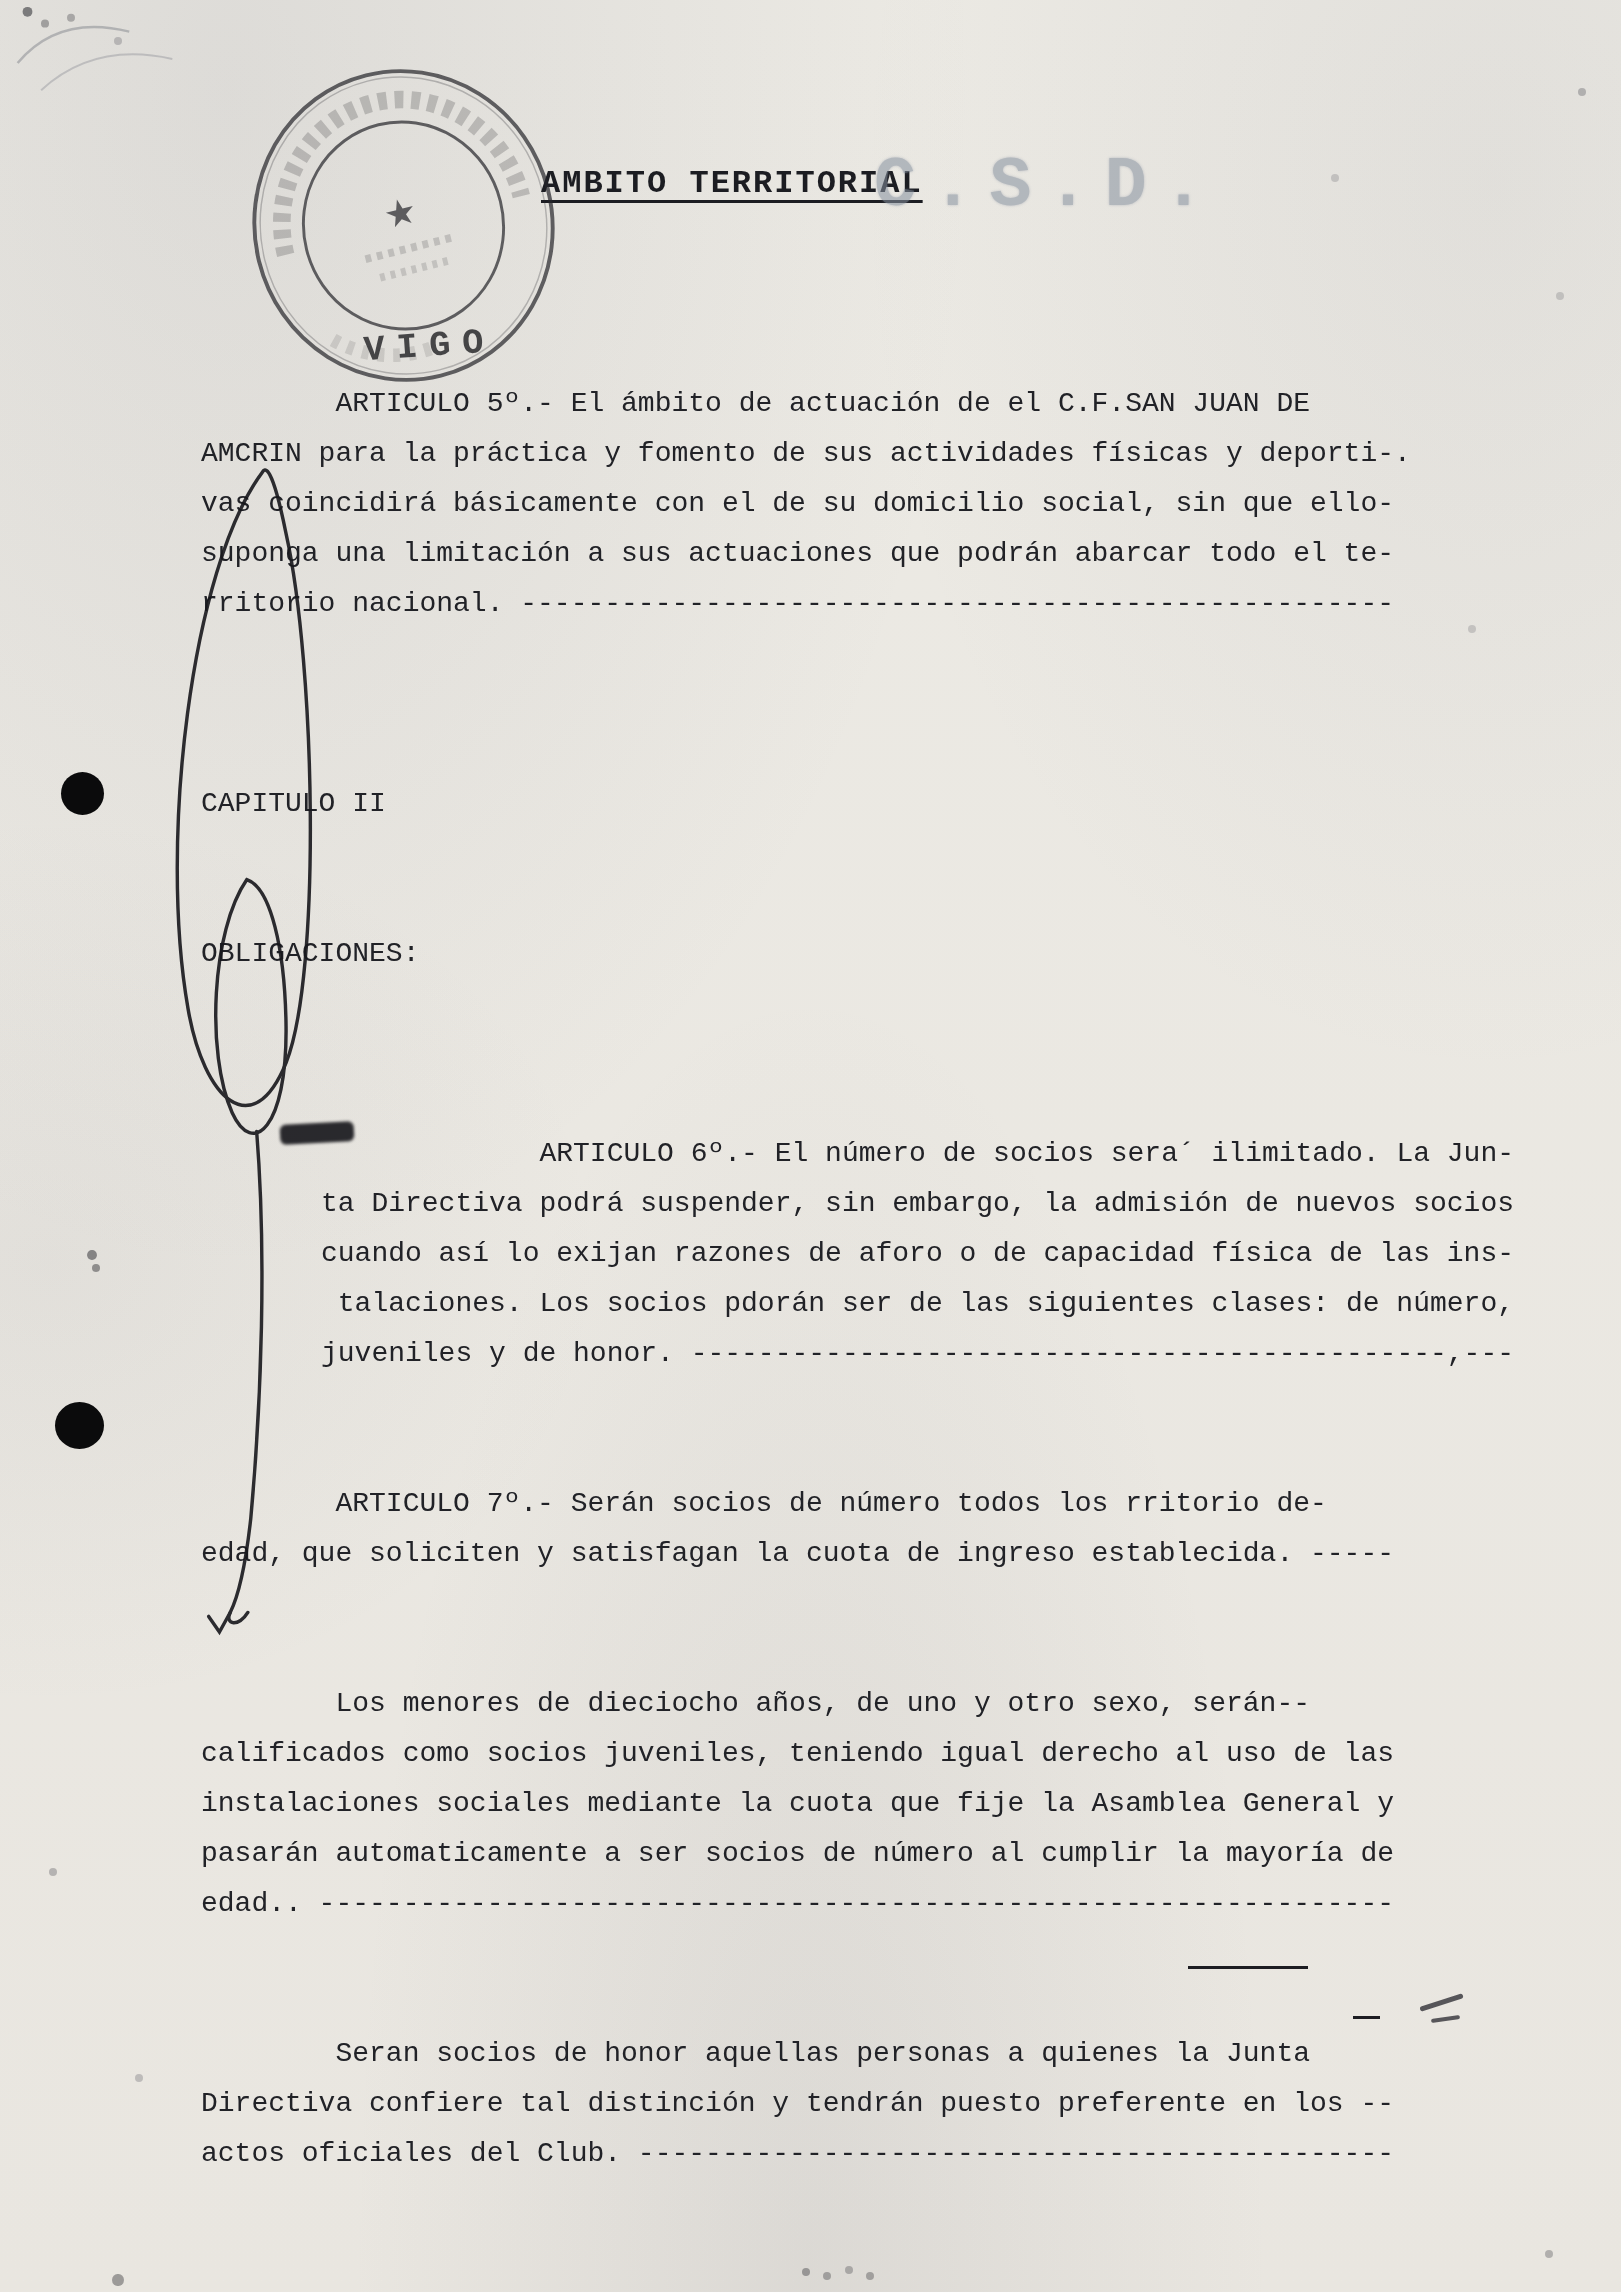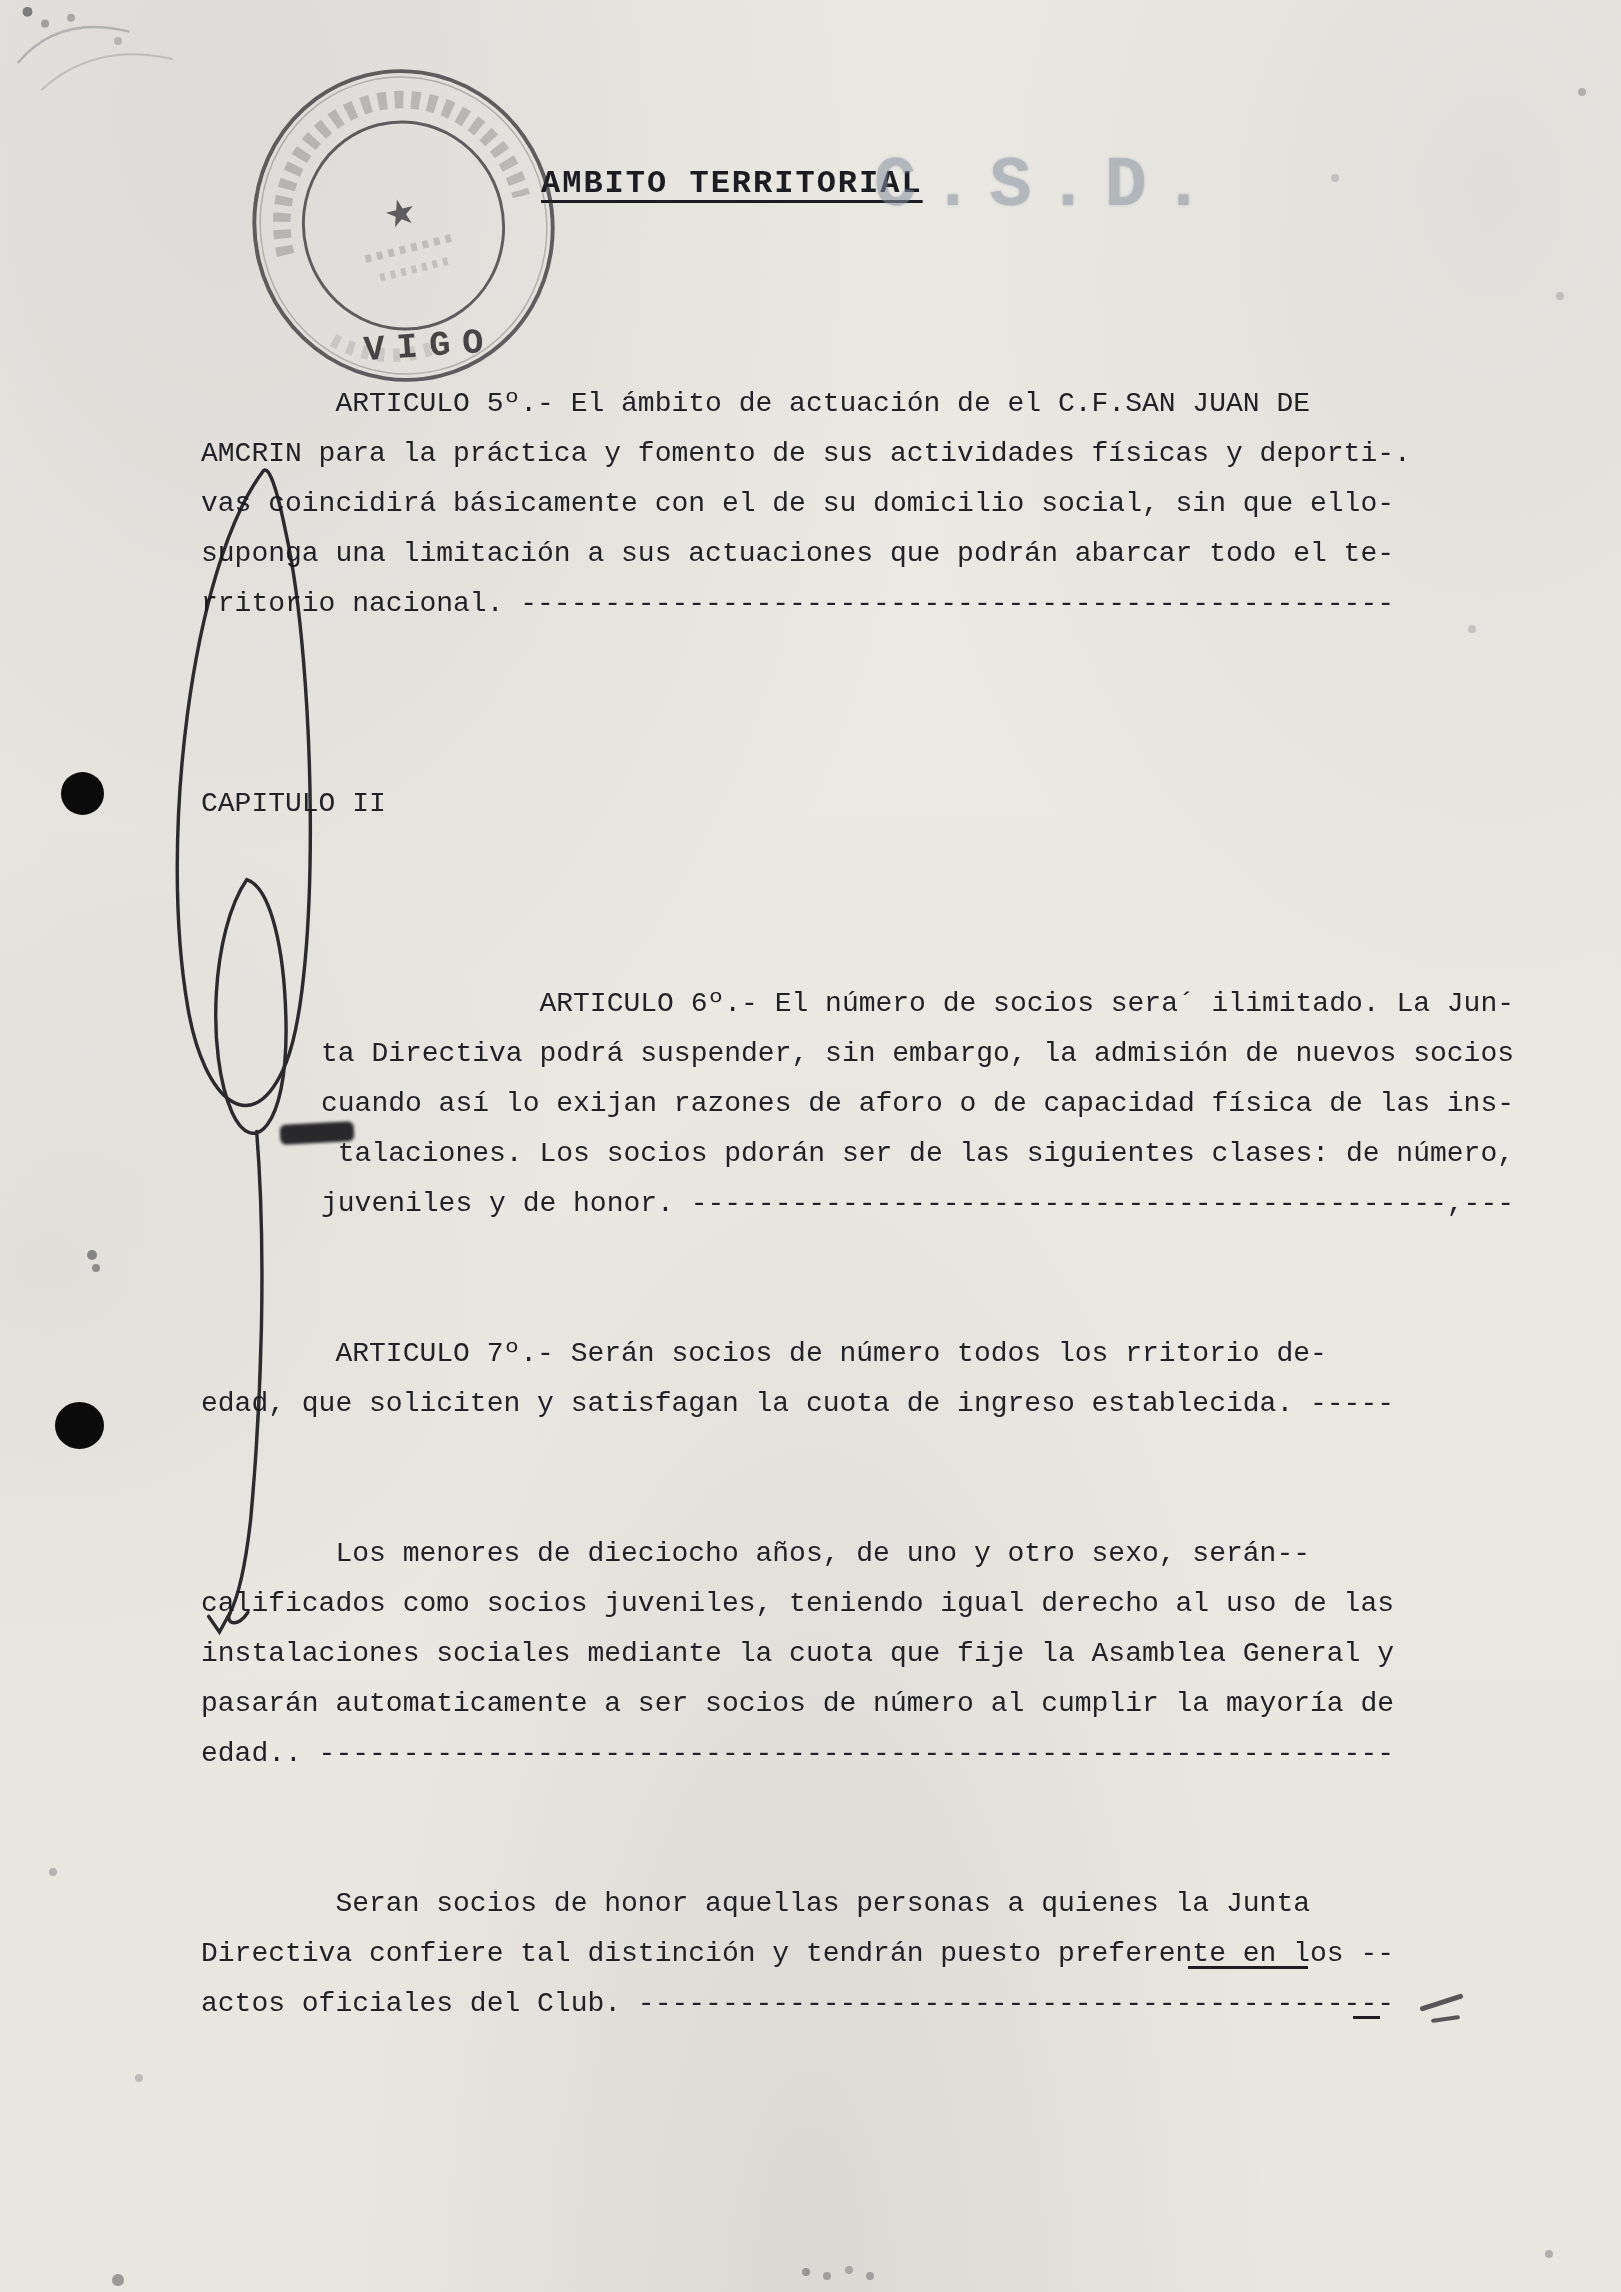--- a/index.html
+++ b/index.html
@@ -100,20 +100,21 @@
 
   <div class="csd">C.S.D.</div>
 
   <div class="body-text">
     <div class="para">        ARTICULO 5º.- El ámbito de actuación de el C.F.SAN JUAN DE
 AMCRIN para la práctica y fomento de sus actividades físicas y deporti-.
 vas coincidirá básicamente con el de su domicilio social, sin que ello-
 suponga una limitación a sus actuaciones que podrán abarcar todo el te-
 rritorio nacional. ----------------------------------------------------</div>
     <div class="para center mt-blank">CAPITULO II</div>
+    <div class="para center">OBLIGACIONES:</div>
     <div class="para mt-blank">        ARTICULO 6º.- El número de socios sera´ ilimitado. La Jun-
 ta Directiva podrá suspender, sin embargo, la admisión de nuevos socios
 cuando así lo exijan razones de aforo o de capacidad física de las ins-
 talaciones. Los socios pdorán ser de las siguientes clases: de número,
 juveniles y de honor. ---------------------------------------------,---</div>
     <div class="para">        ARTICULO 7º.- Serán socios de número todos los rritorio de-
 edad, que soliciten y satisfagan la cuota de ingreso establecida. -----</div>
     <div class="para">        Los menores de dieciocho años, de uno y otro sexo, serán--
 calificados como socios juveniles, teniendo igual derecho al uso de las
 instalaciones sociales mediante la cuota que fije la Asamblea General y

